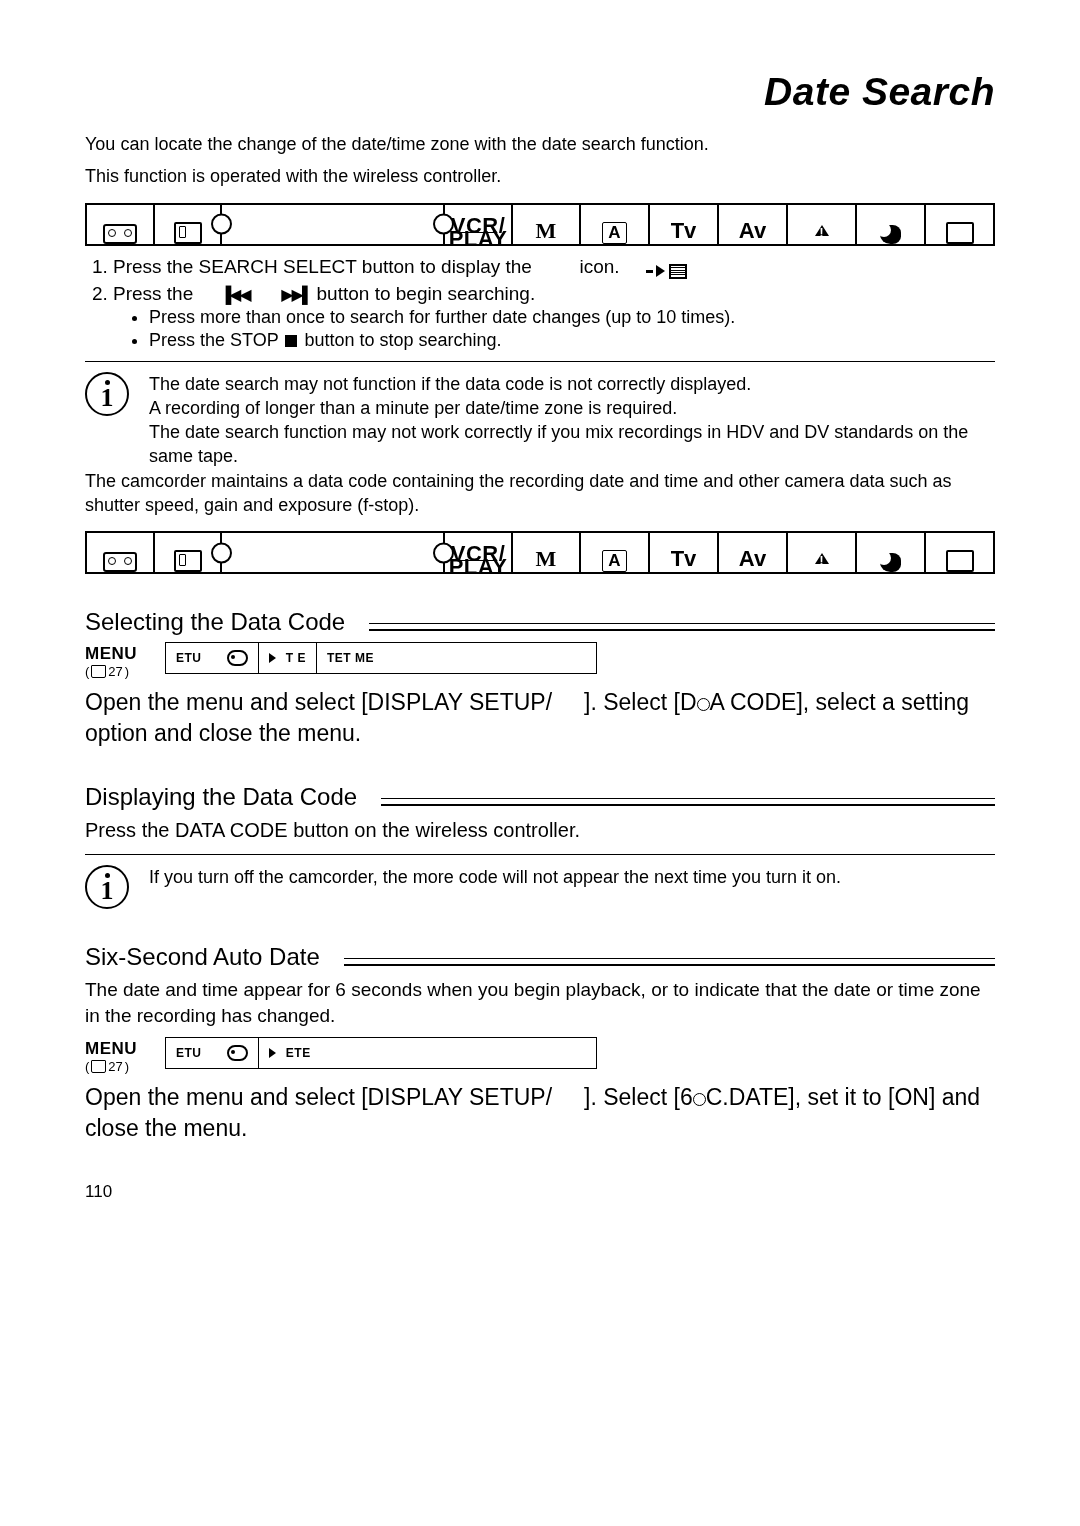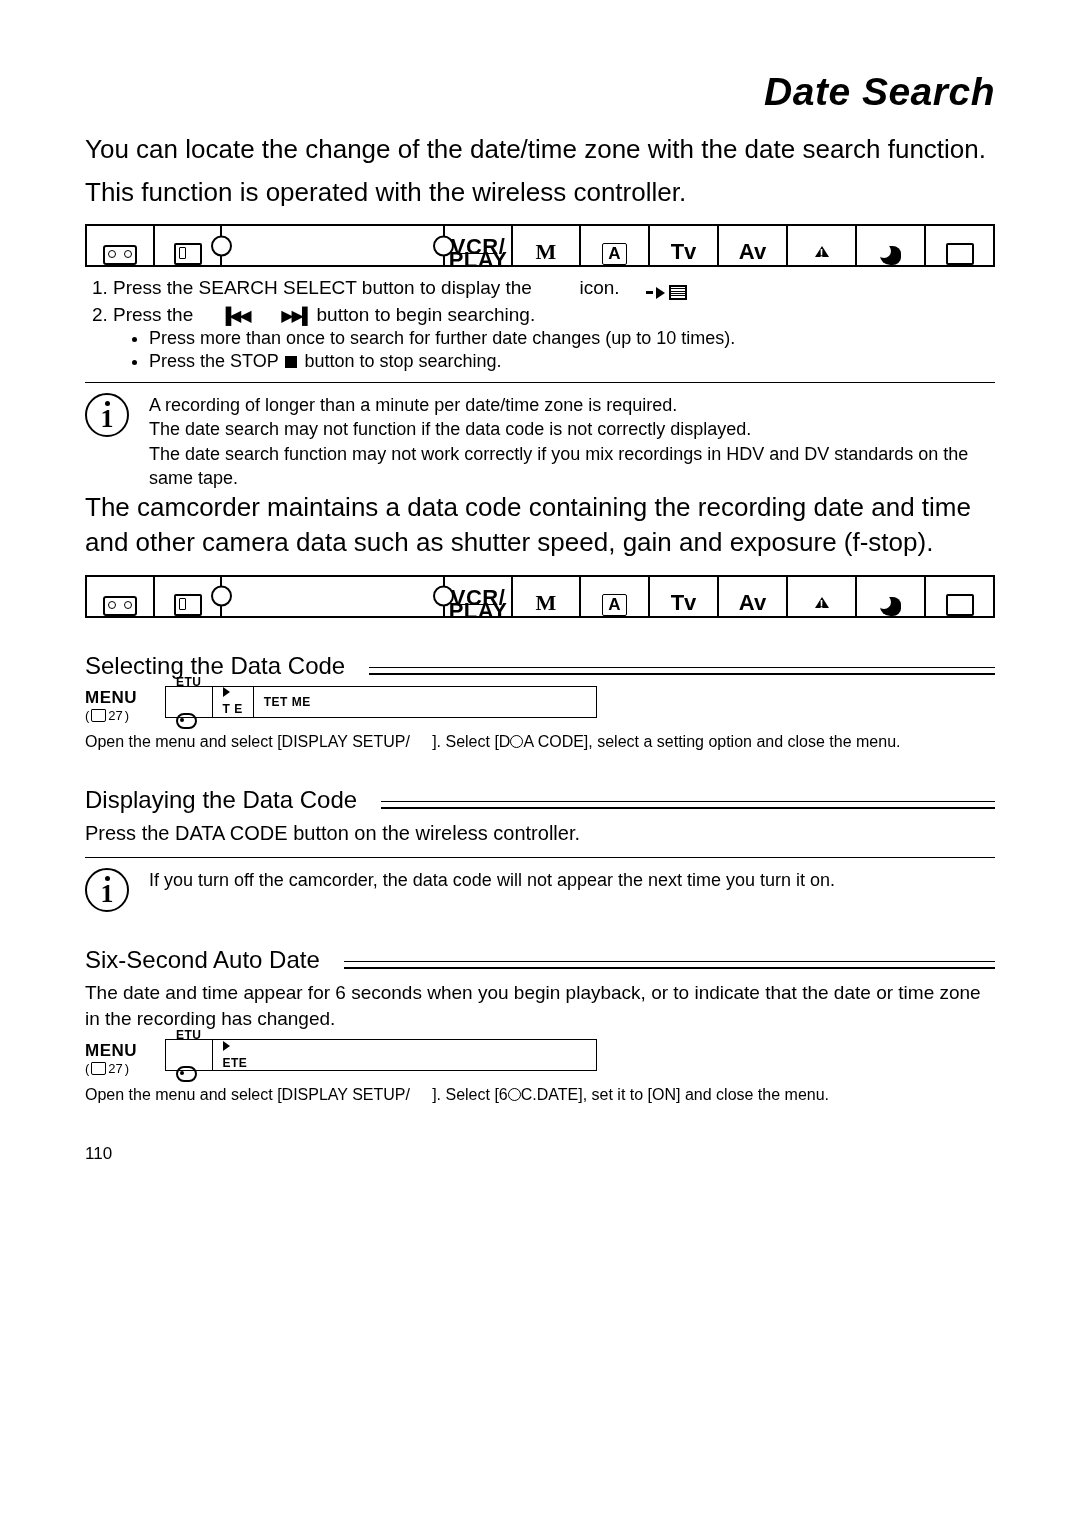--- a/index.html
+++ b/index.html
@@ -15,21 +15,21 @@
   }
   .h1 {
     font-style: italic;
     font-weight: 800;
     font-size: 39px;
     margin: 0 0 18px 0;
     letter-spacing: 0.5px;
     text-align: right;
   }
   .para {
-    font-size: 26px;
+    font-size: 18px;
     line-height: 1.35;
     margin: 0 0 8px 0;
   }
   
   .modestrip {
     display: flex;
     border: 2px solid #000;
     height: 39px;
     margin: 14px 0 10px 0;
   }
@@ -127,26 +127,26 @@
   .book-ic { display: inline-block; width: 13px; height: 11px; border: 1px solid #000; border-radius: 1px 1px 2px 2px; position: relative;}
   .menu-box {
     border: 1.5px solid #000;
     display: flex;
     align-items: center;
     height: 30px;
     min-width: 430px;
     font-size: 12px;
     font-weight: 900;
   }
-  .menu-box .seg { padding: 0 10px; letter-spacing: 0.5px; display: flex; align-items: flex-start; gap: 5px; flex-direction: column;}
+  .menu-box .seg { padding: 0 10px; letter-spacing: 0.5px; display: flex; align-items: center; gap: 5px;}
   .menu-box .div { width: 1px; align-self: stretch; background: #000; }
   .menu-box .play-tri { display: inline-block; width: 0; height: 0; border-top: 5px solid transparent; border-bottom: 5px solid transparent; border-left: 7px solid #000; margin-right: 5px;}
   .disp-ic { display: inline-block; width: 17px; height: 12px; border: 2px solid #000; border-radius: 9px; position: relative;}
   .disp-ic::after { content: ""; position: absolute; width: 4px; height: 4px; background: #000; border-radius: 50%; top: 3px; left: 2px;}
-  .menu-text { font-size: 16px; line-height: 1.35; margin-top: 8px; }
+  .menu-text { font-size: 23px; line-height: 1.35; margin-top: 8px; }
   .settings-ic { display: inline-block; width: 11px; height: 11px; border: 1.5px solid #000; border-radius: 50%; position: relative; vertical-align: -1px;}
 
   .pagenum { font-size: 17px; margin-top: 38px; }
 </style>
 </head>
 <body>
 
 <div class="page">
 
   <h1 class="h1">Date Search</h1>
@@ -218,22 +218,22 @@
     </li>
   </ol>
 
   <hr class="hr-thin">
 
   <div class="info">
     <div class="info-icon">
         <span>1</span>
       </div>
     <div class="info-body">
+      <div>The date search may not function if the data code is not correctly displayed.</div>
       <div>A recording of longer than a minute per date/time zone is required.</div>
-      <div>The date search may not function if the data code is not correctly displayed.</div>
       <div>The date search function may not work correctly if you mix recordings in HDV and DV standards on the same tape.</div>
     </div>
   </div>
 
   <p class="para">The camcorder maintains a data code containing the recording date and time and other camera data such as shutter speed, gain and exposure (f-stop).</p>
 
   <div class="modestrip">
     <div class="cell c-a">
         <span class="glyph-tape"></span>
       </div>
@@ -305,21 +305,21 @@
       <span class="rule"></span>
     </div>
   </div>
   <p class="para" style="font-size:20px;">Press the DATA CODE button on the wireless controller.</p>
   <hr class="hr-thin">
   <div class="info">
     <div class="info-icon">
         <span>1</span>
       </div>
     <div class="info-body">
-      <div>If you turn off the camcorder, the data code will not appear the next time you turn it on.</div>
+      <div>If you turn off the camcorder, the more code will not appear the next time you turn it on.</div>
     </div>
   </div>
 
   <div class="subhead-wrap">
     <div class="subhead">
       <span>Six-Second Auto Date</span>
       <span class="rule"></span>
     </div>
   </div>
   <p class="para" style="font-size:19px;">The date and time appear for 6 seconds when you begin playback, or to indicate that the date or time zone in the recording has changed.</p>

